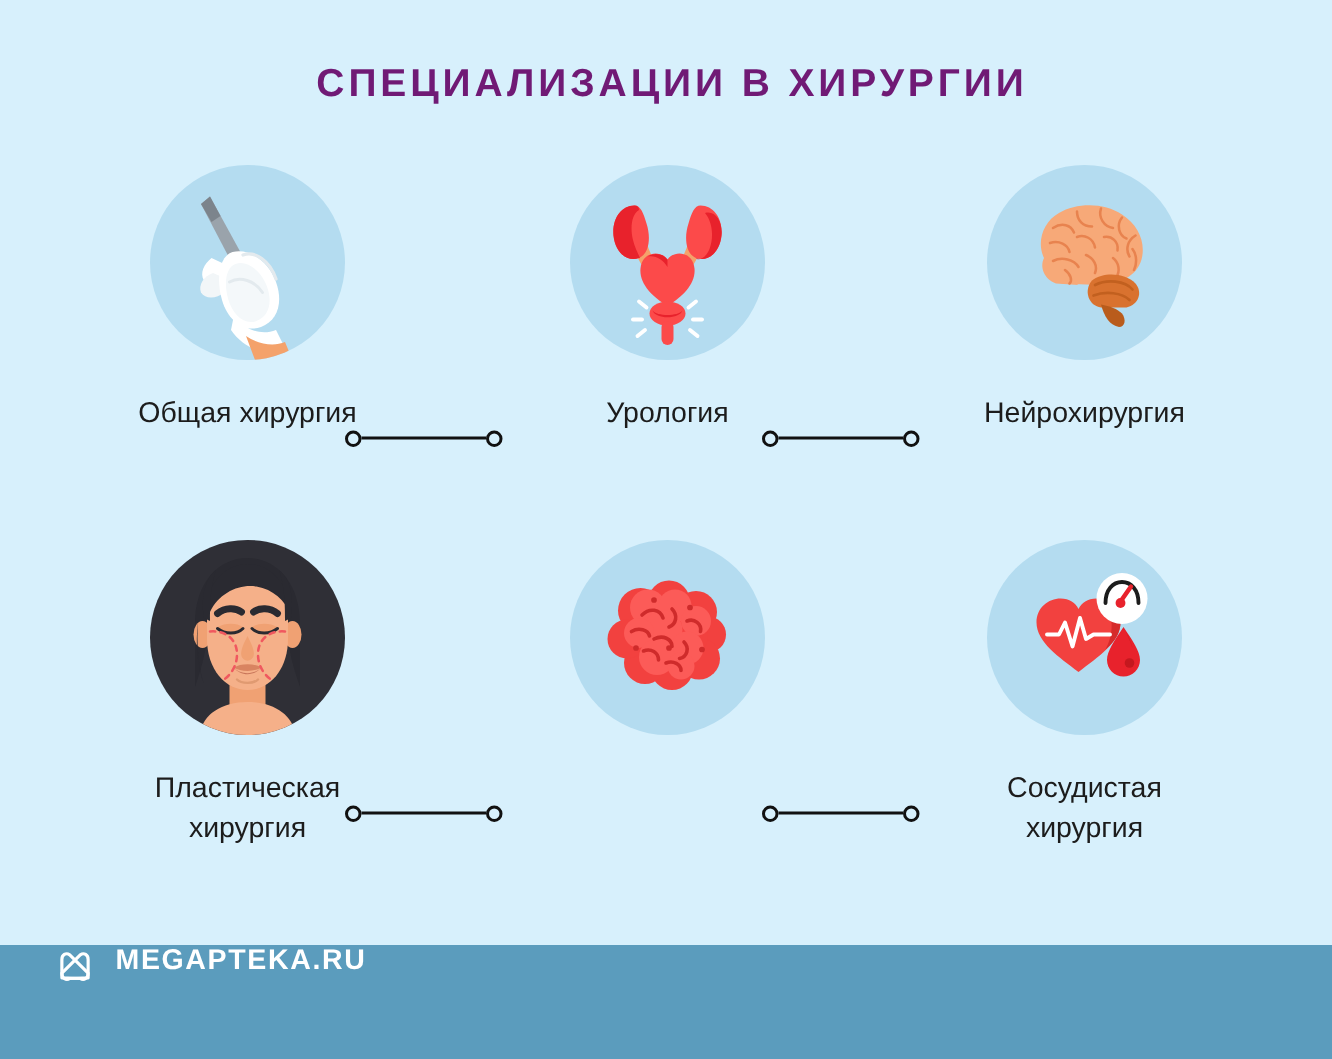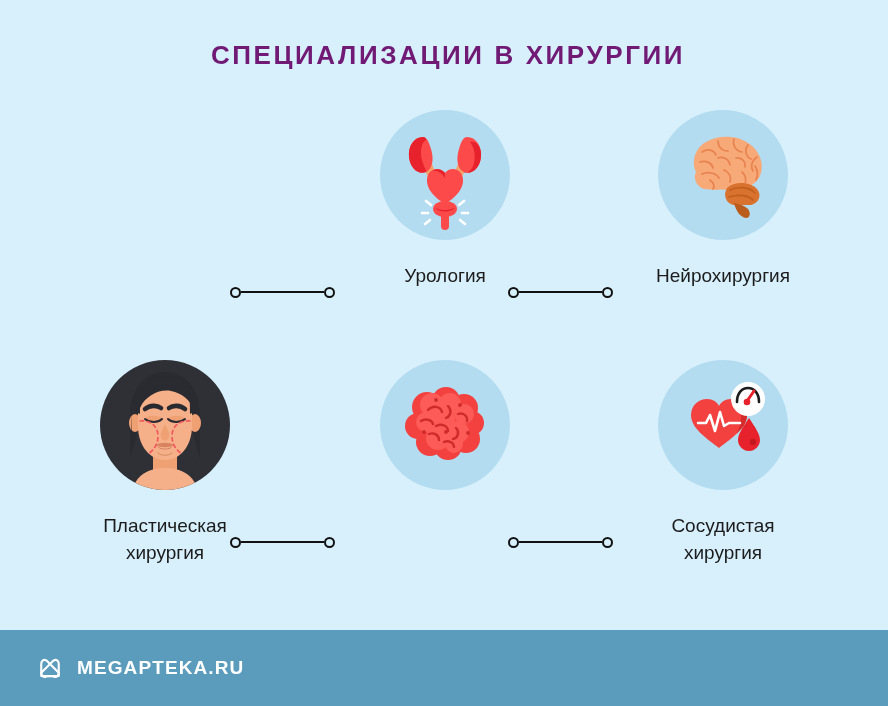--- a/index.html
+++ b/index.html
@@ -111,21 +111,21 @@
 
   
   .footer {
     position: absolute;
     left: 0;
     bottom: 0;
     width: 888px;
     height: 76px;
     background: #5b9cbd;
     display: flex;
-    align-items: center;
+    align-items: flex-start;
   }
   .footer-logo-mark {
     margin-left: 36px;
     width: 28px;
     height: 28px;
     flex: 0 0 auto;
   }
   .footer-brand {
     margin-left: 13px;
     color: #ffffff;
@@ -155,20 +155,42 @@
         <span class="dot"></span>
         <span class="line"></span>
         <span class="dot"></span>
       </div>
       <div class="connector k1">
         <span class="dot"></span>
         <span class="line"></span>
         <span class="dot"></span>
       </div>
 
+      <div class="card c0">
+        <div class="circle">
+          <svg viewBox="0 0 130 130">
+
+            <path d="M34 26 L40 21 L63 63 L56 68 Z" fill="#9aa3ab"></path>
+            <path d="M34 26 L40 21 L47 34 L41 38 Z" fill="#7c848c"></path>
+            <path d="M55 62 L70 86 L62 92 L48 67 Z" fill="#dfe4e8"></path>
+
+            <path d="M41 62 C36 66 33 72 36 77 C39 82 47 80 50 76 L56 69 Z" fill="#ffffff"></path>
+            <path d="M42 72 C36 74 32 80 34 85 C37 90 45 89 49 85 L56 78 Z" fill="#f2f6f8"></path>
+            <path d="M55 58 C66 55 79 64 84 78 C89 92 85 104 74 108 C63 112 52 104 48 90 C44 76 46 61 55 58 Z" fill="#ffffff"></path>
+            <path d="M57 66 C64 63 74 70 78 81 C82 92 79 101 71 104 C63 107 55 100 52 89 C49 78 51 68 57 66 Z" fill="#f4f8fa"></path>
+            <path d="M62 60 C70 57 80 64 84 76" fill="none" stroke="#e3eaee" stroke-width="2.2" stroke-linecap="round"></path>
+            <path d="M53 78 C60 74 70 77 75 85" fill="none" stroke="#e3eaee" stroke-width="2" stroke-linecap="round"></path>
+
+            <path d="M56 100 C63 110 74 114 84 110 L90 122 C78 128 63 123 54 110 Z" fill="#ffffff"></path>
+
+            <path d="M64 114 C73 120 83 121 90 118 L95 130 L70 130 Z" fill="#f4a26b"></path>
+          </svg>
+        </div>
+        <div class="card-label">Общая хирургия</div>
+      </div>
 
       <div class="card c1">
         <div class="circle">
           <svg viewBox="0 0 130 130">
 
             <path d="M46 44 C46 58 52 66 58 72" fill="none" stroke="#f4a26b" stroke-width="9" stroke-linecap="round"></path>
             <path d="M84 44 C84 58 78 66 72 72" fill="none" stroke="#f4a26b" stroke-width="9" stroke-linecap="round"></path>
 
             <path d="M43 27 C34 27 28 36 29 47 C30 58 38 65 46 62 C53 59 54 48 51 39 C49 32 47 27 43 27 Z" fill="#fc4a4a"></path>
             <path d="M46 30 C41 33 40 42 42 50 C44 58 48 63 46 62 C38 65 30 58 29 47 C28 36 34 27 43 27 C45 27 46 28 46 30 Z" fill="#e8222c"></path>

